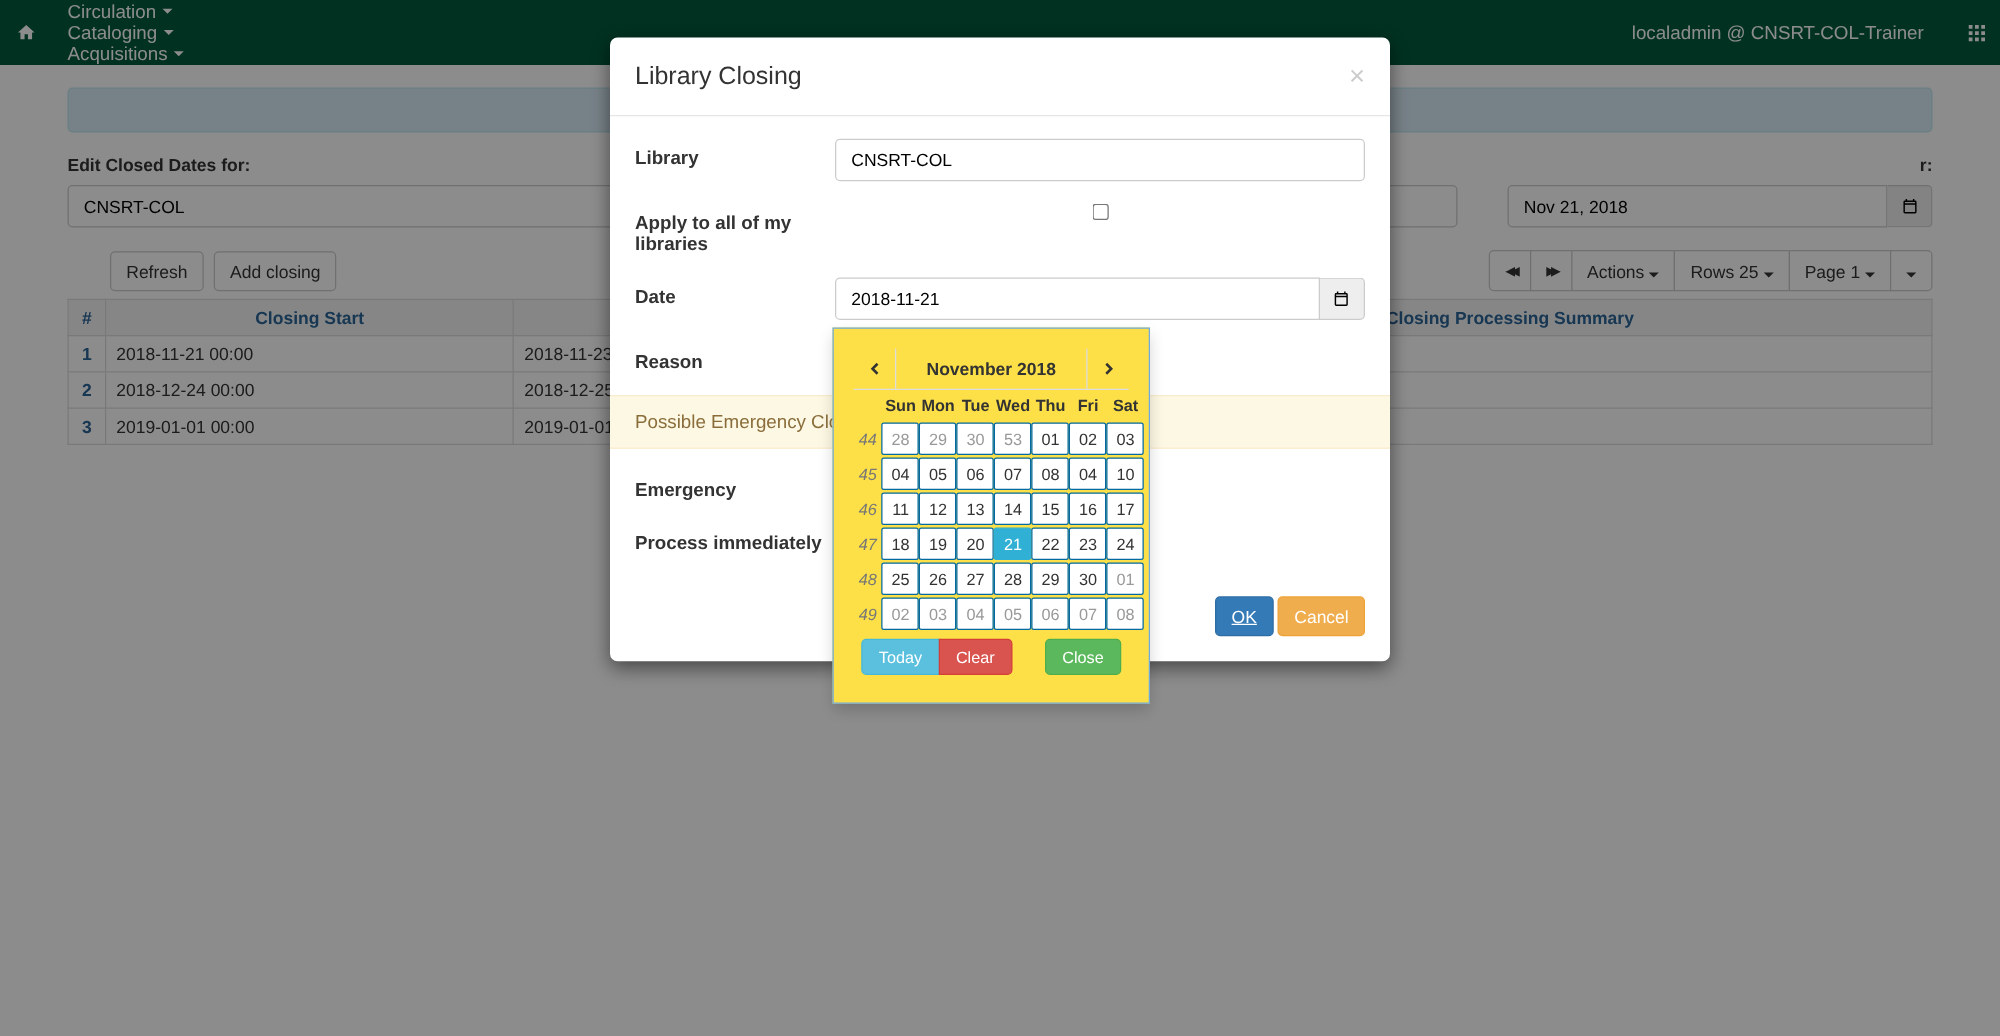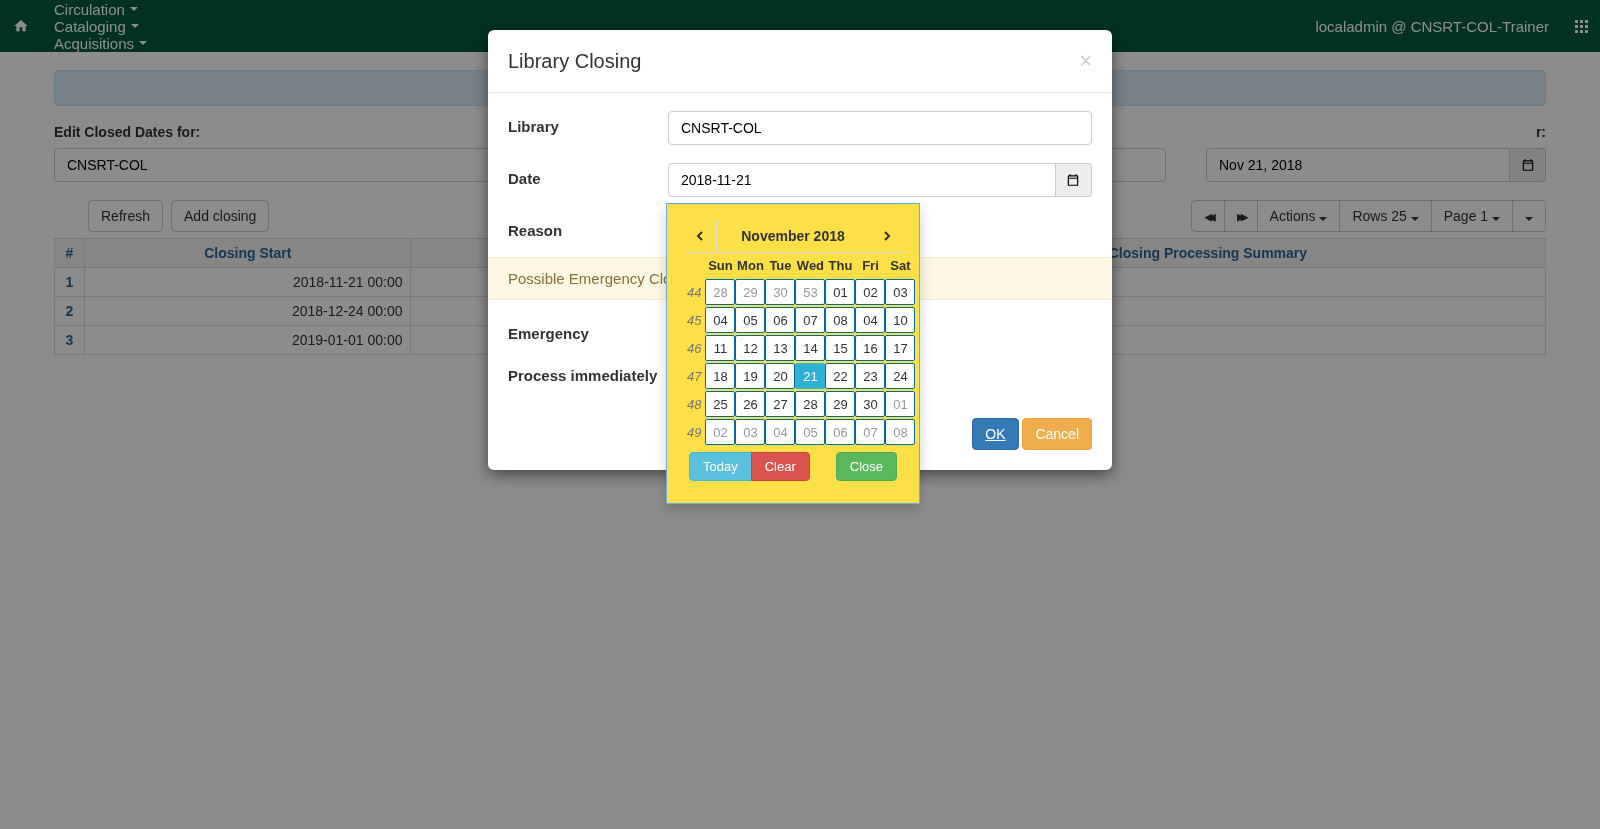--- a/index.html
+++ b/index.html
@@ -2,21 +2,21 @@
 <html><head>
   <meta charset="utf-8">
   <style>
     * { box-sizing: border-box; margin: 0; padding: 0; }
     body { font-family: -apple-system, "Helvetica Neue", Helvetica, Arial, sans-serif; font-size: 14px; color: #333; background: #fff; }
     
     
     .navbar { background: #005a3c; height: 52px; display: flex; align-items: center; padding: 0 12px; color: #fff; }
     .nav-left { display: flex; align-items: center; gap: 24px; }
     .nav-item { color: #fff; cursor: pointer; display: flex; align-items: center; gap: 5px; font-size: 15px; }
-    .nav-right { margin-left: auto; display: flex; align-items: center; gap: 26px; }
+    .nav-right { margin-left: auto; display: flex; align-items: center; gap: 36px; }
     .caret-down { width: 0; height: 0; border-left: 4px solid transparent; border-right: 4px solid transparent; border-top: 4px solid #fff; display: inline-block; }
     .home-icon svg { fill: #fff; }
     .hamburger-icon { display: grid; grid-template-columns: repeat(3, 3px); grid-gap: 2px; }
     .hamburger-icon span { width:3px; height:3px; background:#fff; display:block;}
     
     
     .page { padding: 18px 54px; }
     .alert-bar { background: #d9edf7; border: 1px solid #bce8f1; border-radius: 4px; height: 36px; margin-bottom: 18px; }
     
     .two-col { display: flex; gap: 40px; margin-bottom: 18px; }
@@ -30,21 +30,21 @@
     .toolbar { display:flex; align-items:center; gap:8px; margin-bottom: 6px; padding-left: 34px;}
     .btn { border:1px solid #ccc; background:#fff; border-radius:4px; padding:7px 12px; font-size:14px; cursor:pointer; color:#333; }
     .btn-group { display:flex; }
     .btn-group .btn { border-radius:0; margin-left:-1px; }
     .btn-group .btn:first-child { border-top-left-radius:4px; border-bottom-left-radius:4px; margin-left:0; }
     .btn-group .btn:last-child { border-top-right-radius:4px; border-bottom-right-radius:4px; }
     .spacer { flex:1; }
     
     table.grid { width:100%; border-collapse:collapse; margin-top:2px; }
     table.grid th { background:#f5f5f5; border:1px solid #ddd; padding:6px 8px; text-align:center; color:#2a6496; font-weight:bold; font-size:14px;}
-    table.grid td { border:1px solid #ddd; padding:6px 8px; font-size:14px;text-align:right;}
+    table.grid td { border:1px solid #ddd; padding:6px 8px; font-size:14px;}
     table.grid td.num { text-align:center; color:#2a6496; font-weight:bold;}
     
     
     .overlay { position:fixed; inset:0; background:rgba(0,0,0,0.45); display:flex; align-items:flex-start; justify-content:center; padding-top: 30px; }
     .modal { background:#fff; border-radius:6px; width: 624px; box-shadow: 0 5px 15px rgba(0,0,0,0.5); position: relative; }
     .modal-header { padding: 18px 20px; border-bottom:1px solid #e5e5e5; display:flex; align-items:center; }
     .modal-title { font-size:20px; font-weight:500; }
     .modal-close { margin-left:auto; font-size:22px; color:#ccc; cursor:pointer; background:none; border:none; }
     .modal-body { padding: 18px 20px 0; }
     .form-row { display:flex; margin-bottom:18px; align-items:flex-start;}
@@ -194,20 +194,24 @@
 <div class="overlay">
   <div class="modal">
     <div class="modal-header">
       <span class="modal-title">Library Closing</span>
       <button class="modal-close">×</button>
     </div>
     <div class="modal-body">
       <div class="form-row">
         <label>Library</label>
         <div class="control"><input class="input-like" value="CNSRT-COL" style=""></div>
+      </div>
+      <div class="form-row">
+        <label>Apply to all of my libraries</label>
+        <div class="control" style="text-align:center;"><input type="checkbox" style=""></div>
       </div>
       <div class="form-row" style="position:relative;">
         <label>Date</label>
         <div class="control">
           <div class="input-group">
             <input class="input-like" value="2018-11-21" style="">
             <span class="addon">
               <svg class="cal-icon-svg" viewBox="0 0 24 24">
                   <path d="M19 4h-1V2h-2v2H8V2H6v2H5a2 2 0 00-2 2v14a2 2 0 002 2h14a2 2 0 002-2V6a2 2 0 00-2-2zm0 16H5V10h14v10zm0-12H5V6h14v2z"></path>
                 </svg>

